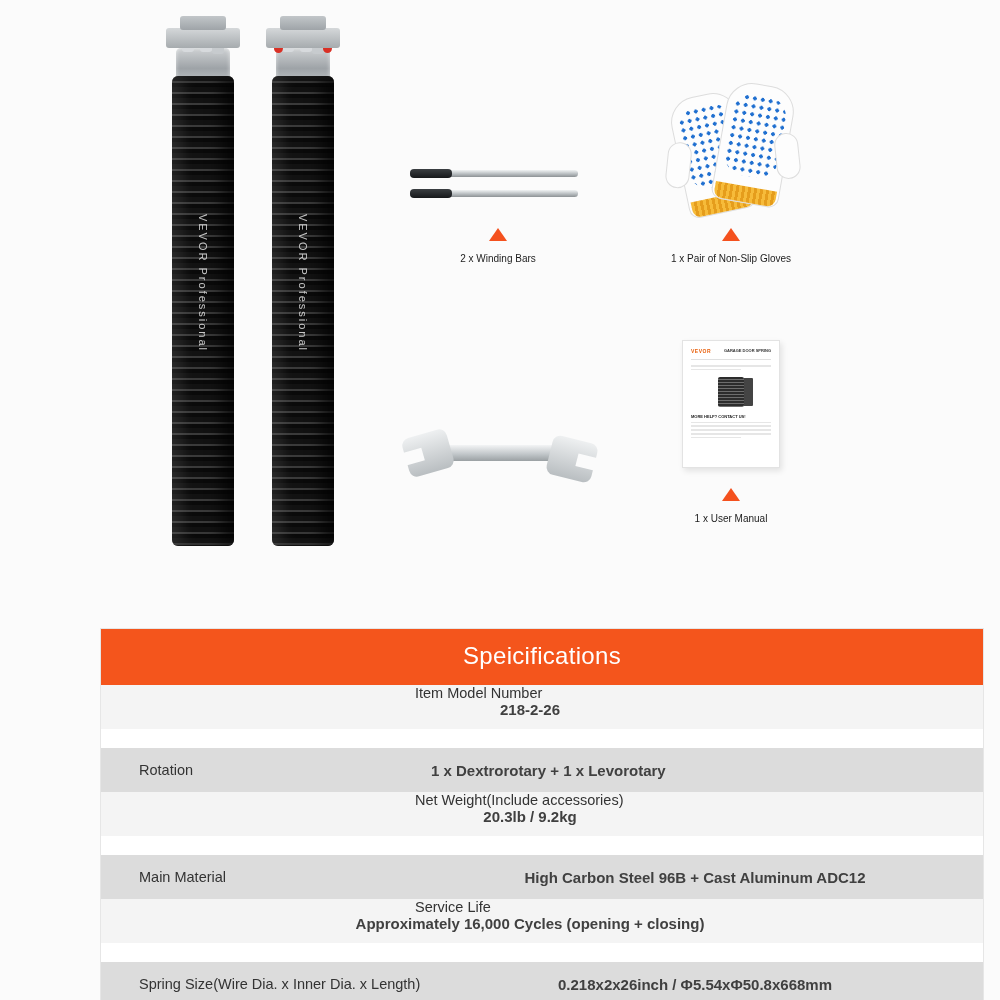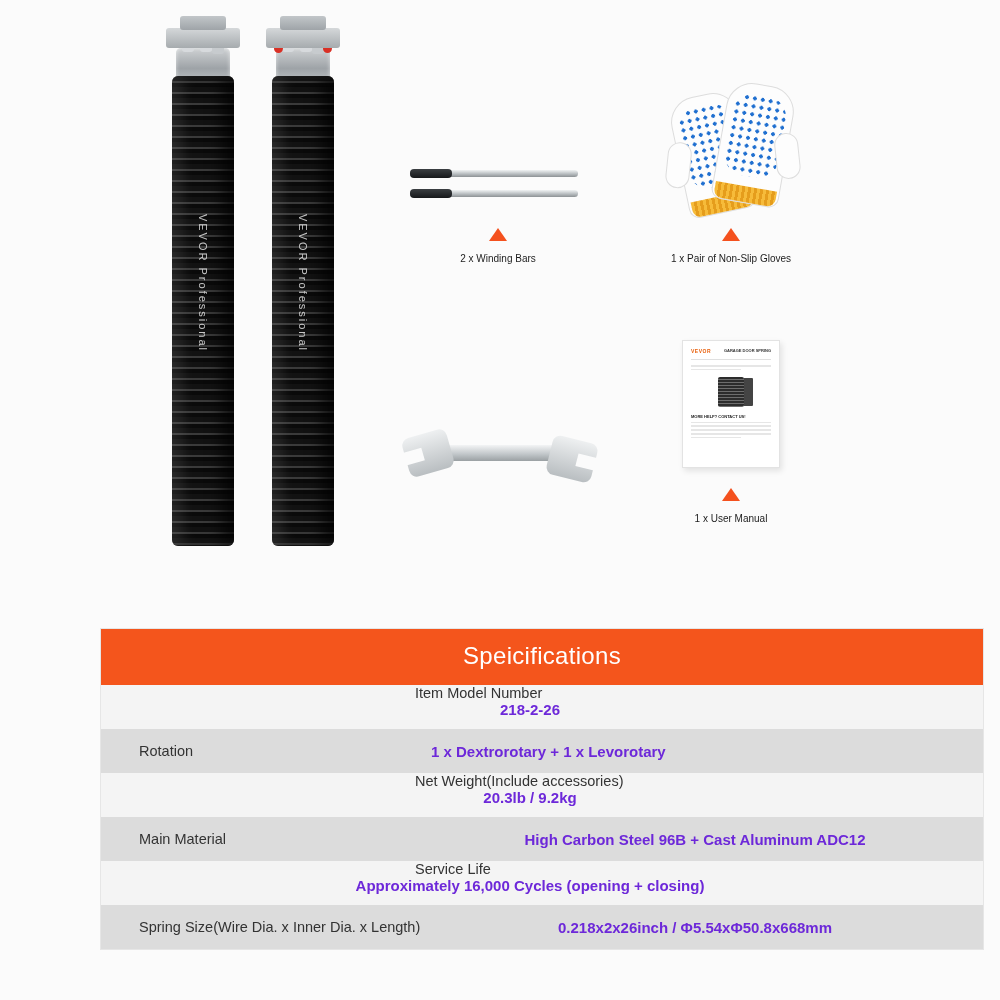--- a/index.html
+++ b/index.html
@@ -269,35 +269,35 @@
     font-size: 24px;
     padding: 13px 0 15px 0;
     letter-spacing: .3px;
   }
   .spec-row {
     display: flex;
     align-items: center;
     min-height: 44px;
   }
   .spec-row.odd  { background: #f4f4f4; flex-direction: column; }
-  .spec-row.even { background: #dcdcdc; }
+  .spec-row.even { background: #dcdcdc; margin-top: 19px; }
   .spec-label {
     width: 330px;
     padding-left: 38px;
     box-sizing: border-box;
     font-size: 14.5px;
     color: #333333;
   }
   .spec-value {
     flex: 1;
     padding-right: 24px;
     box-sizing: border-box;
     font-size: 15px;
     font-weight: bold;
-    color: #6d28d9;
+    color: #404040;
     text-align: left;
   }
   .spec-value.center { text-align: center; }
 </style>
 </head>
 <body>
 
 <div class="page">
 
   <div class="hero">

